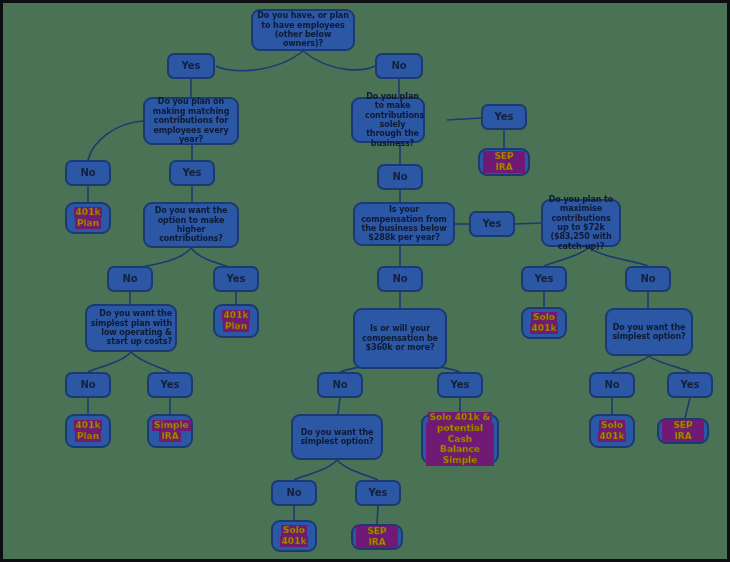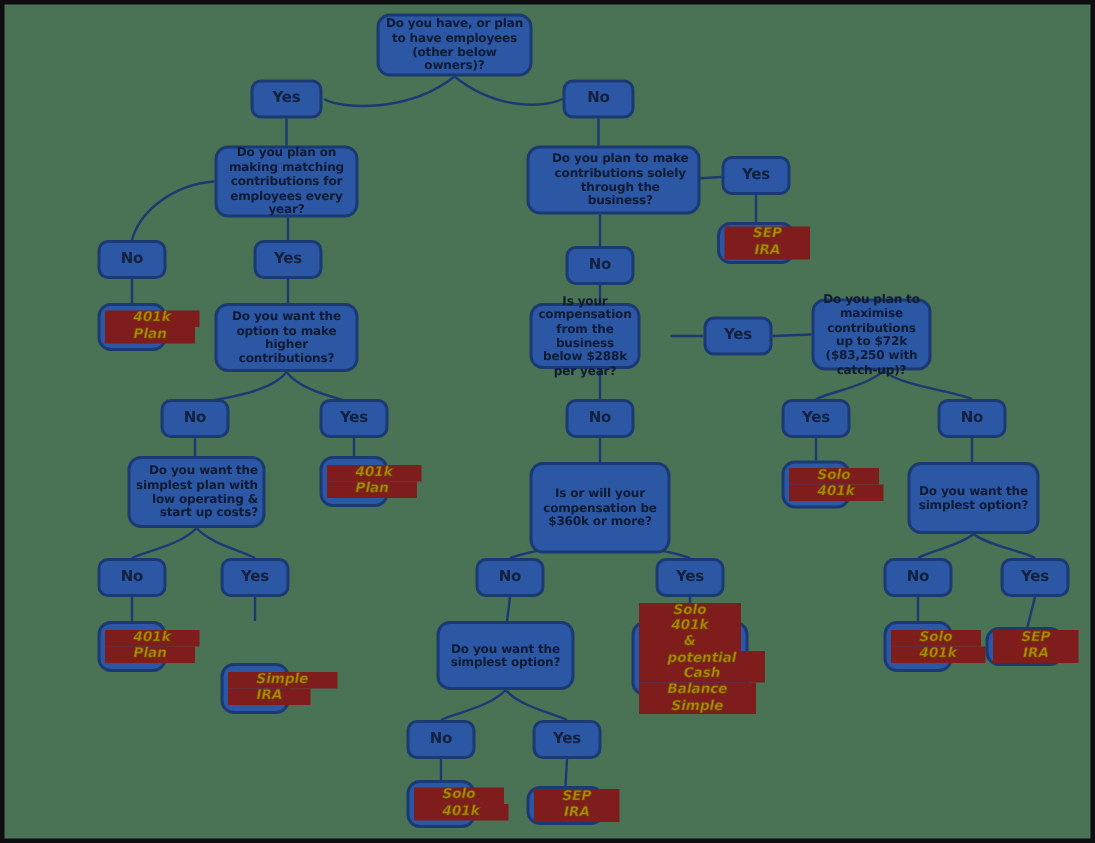--- a/index.html
+++ b/index.html
@@ -48,26 +48,25 @@
     font-size: 10px;
     color: #14213d;
     border-radius: 7px;
   }
   .node.outcome {
     font-size: 9px;
     color: #f2e400;
     letter-spacing: 0px;
   }
   .node.outcome .hl {
-    background: #7f1d1d;
+    background: #701a75;
     color: #b58a00;
     -webkit-text-stroke: 0.4px #6a5a00;
-    padding: 0 19px;
+    padding: 0 2px;
     display: inline-block;
-    font-style: italic;
   }
   .node .txt {
     display: block;
     width: 100%;
   }
 </style>
 </head>
 <body>
 
 <div id="canvas">
@@ -152,36 +151,36 @@
       </div>
       <div class="node answer" style="left: 62px; top: 369px; width: 46px; height: 26px;">
         <span class="txt">No</span>
       </div>
       <div class="node answer" style="left: 144px; top: 369px; width: 46px; height: 26px;">
         <span class="txt">Yes</span>
       </div>
       <div class="node outcome" style="left: 62px; top: 411px; width: 46px; height: 34px;">
         <span class="txt"><span class="hl">401k</span><br><span class="hl">Plan</span></span>
       </div>
-      <div class="node outcome" style="left: 144px; top: 411px; width: 46px; height: 34px; margin-top: 28px;">
+      <div class="node outcome" style="left: 144px; top: 411px; width: 46px; height: 34px;">
         <span class="txt"><span class="hl">Simple</span><br><span class="hl">IRA</span></span>
       </div>
-      <div class="node question" style="left: 348px; top: 94px; width: 116px; height: 46px; padding-left: 12px;">
+      <div class="node question" style="left: 348px; top: 94px; width: 74px; height: 46px; padding-left: 12px;">
         <span class="txt">Do you plan to make contributions solely through the business?</span>
       </div>
       <div class="node answer" style="left: 478px; top: 101px; width: 46px; height: 26px;">
         <span class="txt">Yes</span>
       </div>
       <div class="node outcome" style="left: 475px; top: 145px; width: 52px; height: 28px;">
         <span class="txt"><span class="hl">SEP IRA</span></span>
       </div>
       <div class="node answer" style="left: 374px; top: 161px; width: 46px; height: 26px;">
         <span class="txt">No</span>
       </div>
-      <div class="node question" style="left: 350px; top: 199px; width: 74px; height: 44px;">
+      <div class="node question" style="left: 350px; top: 199px; width: 102px; height: 44px;">
         <span class="txt">Is your compensation from the business below $288k per year?</span>
       </div>
       <div class="node answer" style="left: 466px; top: 208px; width: 46px; height: 26px;">
         <span class="txt">Yes</span>
       </div>
       <div class="node answer" style="left: 374px; top: 263px; width: 46px; height: 26px;">
         <span class="txt">No</span>
       </div>
       <div class="node question" style="left: 538px; top: 196px; width: 80px; height: 48px;">
         <span class="txt">Do you plan to maximise contributions up to $72k ($83,250 with catch-up)?</span>

